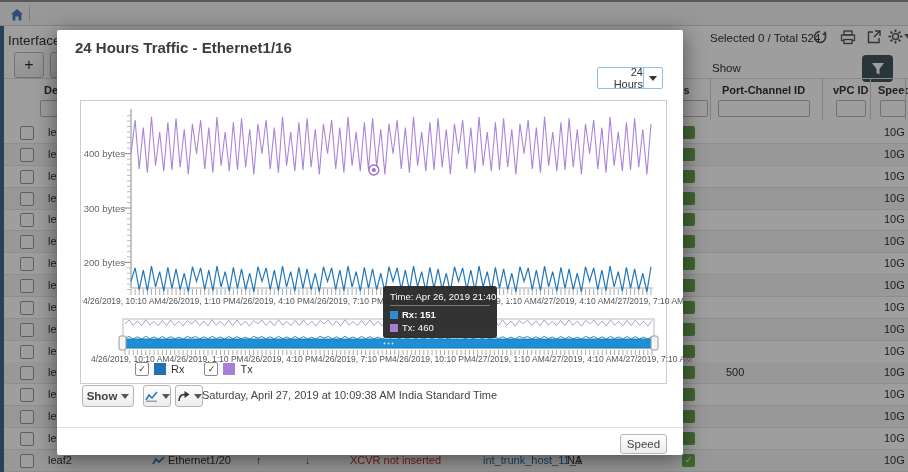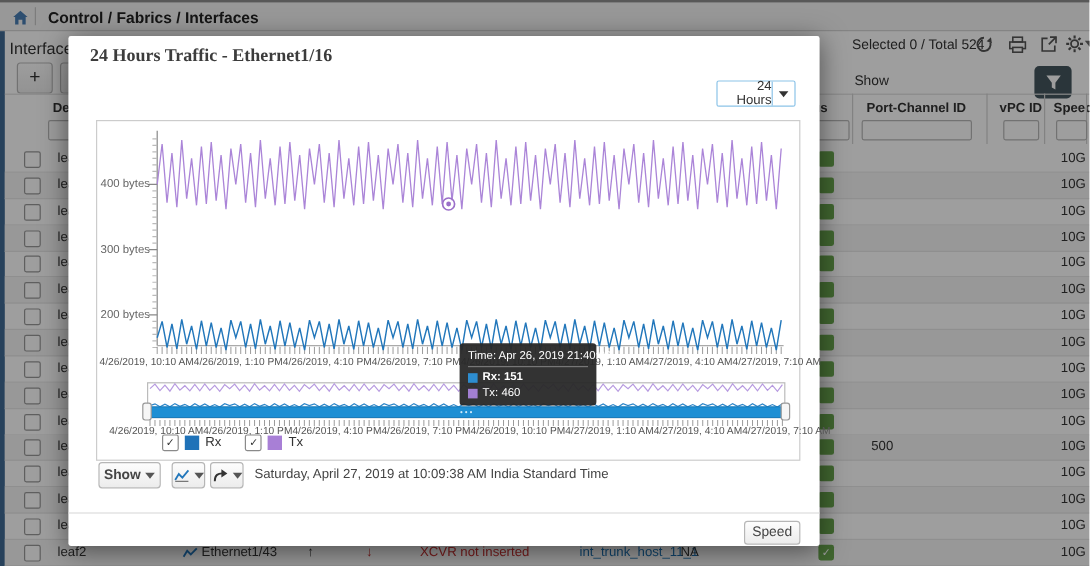--- a/index.html
+++ b/index.html
@@ -37,21 +37,21 @@
   .trow.alt{background:#f5f5f5;}
   .cb{position:absolute;left:16px;top:4px;width:12px;height:12px;border:1px solid #999;
       border-radius:2px;background:#fff;}
   .cell{position:absolute;top:4px;font-size:11px;color:#333;white-space:nowrap;}
   .badge{position:absolute;left:678px;top:4px;width:13px;height:13px;background:#69a74e;
          border-radius:2px;color:#fff;font-size:9px;text-align:center;line-height:13px;}
   
   .overlay{left:0;top:0;width:908px;height:472px;background:rgba(0,0,0,0.38);z-index:50;}
   .modal{left:57px;top:30px;width:626px;height:425px;background:#fff;border-radius:2px;
          box-shadow:0 4px 22px rgba(0,0,0,0.5);z-index:100;}
-  .m-title{left:18px;top:9px;font-size:15px;font-weight:bold;color:#3c3c3c;font-family:Liberation Serif, serif;}
+  .m-title{left:18px;top:9px;font-size:15px;font-weight:bold;color:#3c3c3c;}
   .rangesel{left:540px;top:37px;width:66px;height:22px;border:1px solid #8cc3e8;border-radius:2px;
             display:flex;align-items:center;box-sizing:border-box;background:#fff;}
   .rangesel .rs-text{flex:1;font-size:11px;color:#333;padding-left:6px;text-align:right;}
   .rs-caret{width:18px;height:100%;border-left:1px solid #8cc3e8;display:flex;align-items:center;justify-content:center;}
   .chartbox{left:23px;top:70px;width:585px;height:282px;border:1px solid #ccc;box-sizing:content-box;}
   .ylab{position:absolute;left:0;width:44px;text-align:right;font-size:9.5px;color:#666;}
   .xrow{position:absolute;display:flex;justify-content:space-between;font-size:8.5px;color:#555;white-space:nowrap;}
   .legend{position:absolute;left:54px;top:261px;display:flex;gap:20px;align-items:center;font-size:11px;color:#333;}
   .lgchk{width:12px;height:12px;border:1px solid #8a8a8a;border-radius:2px;background:#fff;
          font-size:9px;line-height:12px;text-align:center;color:#333;}
@@ -59,35 +59,34 @@
   .tooltip{left:326px;top:256px;width:114px;background:rgba(40,40,40,0.95);color:#fff;
            border-radius:3px;padding:5px 7px;font-size:9.5px;z-index:10;box-sizing:border-box;}
   .tt-title{border-bottom:1px solid #777;padding-bottom:3px;margin-bottom:3px;white-space:nowrap;}
   .tt-row{display:flex;align-items:center;gap:4px;margin-top:2px;}
   .tt-sq{width:8px;height:8px;display:inline-block;}
   .btn{border:1px solid #b6b6b6;border-radius:3px;background:linear-gradient(#fdfdfd,#ececec);
        color:#444;box-sizing:border-box;display:flex;align-items:center;justify-content:center;gap:4px;}
   .showbtn{left:25px;top:355px;width:52px;height:22px;font-size:11.5px;font-weight:bold;}
   .icobtn1{left:86px;top:355px;width:28px;height:22px;}
   .icobtn2{left:118px;top:355px;width:28px;height:22px;}
-  .stamp{left:155px;top:359px;font-size:11px;color:#444;}
+  .stamp{left:145px;top:359px;font-size:11px;color:#444;}
   .m-divider{left:0;top:397px;width:626px;height:1px;background:#ddd;}
   .closebtn{left:563px;top:404px;width:47px;height:20px;font-size:11.5px;}
 </style>
 </head>
 <body>
 
 <div class="stage">
 
   <div class="abs topbar">
     <svg class="abs" style="left:10px;top:6px" width="14" height="14" viewBox="0 0 14 14">
       <path d="M7 1 L13 6.2 L11.4 6.2 L11.4 12.5 L8.6 12.5 L8.6 8.5 L5.4 8.5 L5.4 12.5 L2.6 12.5 L2.6 6.2 L1 6.2 Z" fill="#4a7fb5"></path>
     </svg>
     <div class="abs crumb-sep"></div>
-    <div class="abs crumb-text">Control / Fabrics / Interfaces</div>
   </div>
   <div class="abs navstrip"></div>
 
   <div class="abs page-title">Interfaces</div>
   <div class="abs tbtn" style="left:14px;top:52px">+</div>
   <div class="abs tbtn" style="left:50px;top:52px">
     <svg width="12" height="12" viewBox="0 0 12 12" style="margin-top:6px">
       <circle cx="3" cy="2" r="1.2" fill="#555"></circle>
         <circle cx="3" cy="6" r="1.2" fill="#555"></circle>
         <circle cx="3" cy="10" r="1.2" fill="#555"></circle>
@@ -241,21 +240,21 @@
         <span class="cell" style="left: 44px;">lea</span>
         <div class="badge"></div>
         <span class="cell" style="left: 880px;">10G</span>
       </div>
       <div class="abs trow alt" style="top: 449.75px;">
         <div class="cb"></div>
         <span class="cell" style="left: 44px;">leaf2</span>
         <svg width="13" height="10" viewBox="0 0 13 10" style="position: absolute; left: 148px; top: 6px;">
           <polyline points="1,8 4,3 7,6 12,1" fill="none" stroke="#2277bb" stroke-width="1.6"></polyline>
         </svg>
-        <span class="cell" style="left: 164px;">Ethernet1/43</span>
+        <span class="cell" style="left: 164px;">Ethernet1/20</span>
         <span class="cell" style="left: 252px; color: rgb(51, 51, 51); font-weight: bold;">↑</span>
         <span class="cell" style="left: 301px; color: rgb(194, 47, 47); font-weight: bold;">↓</span>
         <span class="cell" style="left: 346px; color: rgb(194, 47, 47);">XCVR not inserted</span>
         <span class="cell" style="left: 479px; color: rgb(27, 111, 174);">int_trunk_host_11_1</span>
         <span class="cell" style="left: 563px;">NA</span>
         <div class="badge">✓</div>
         <span class="cell" style="left: 880px;">10G</span>
       </div>
     </div>
 

